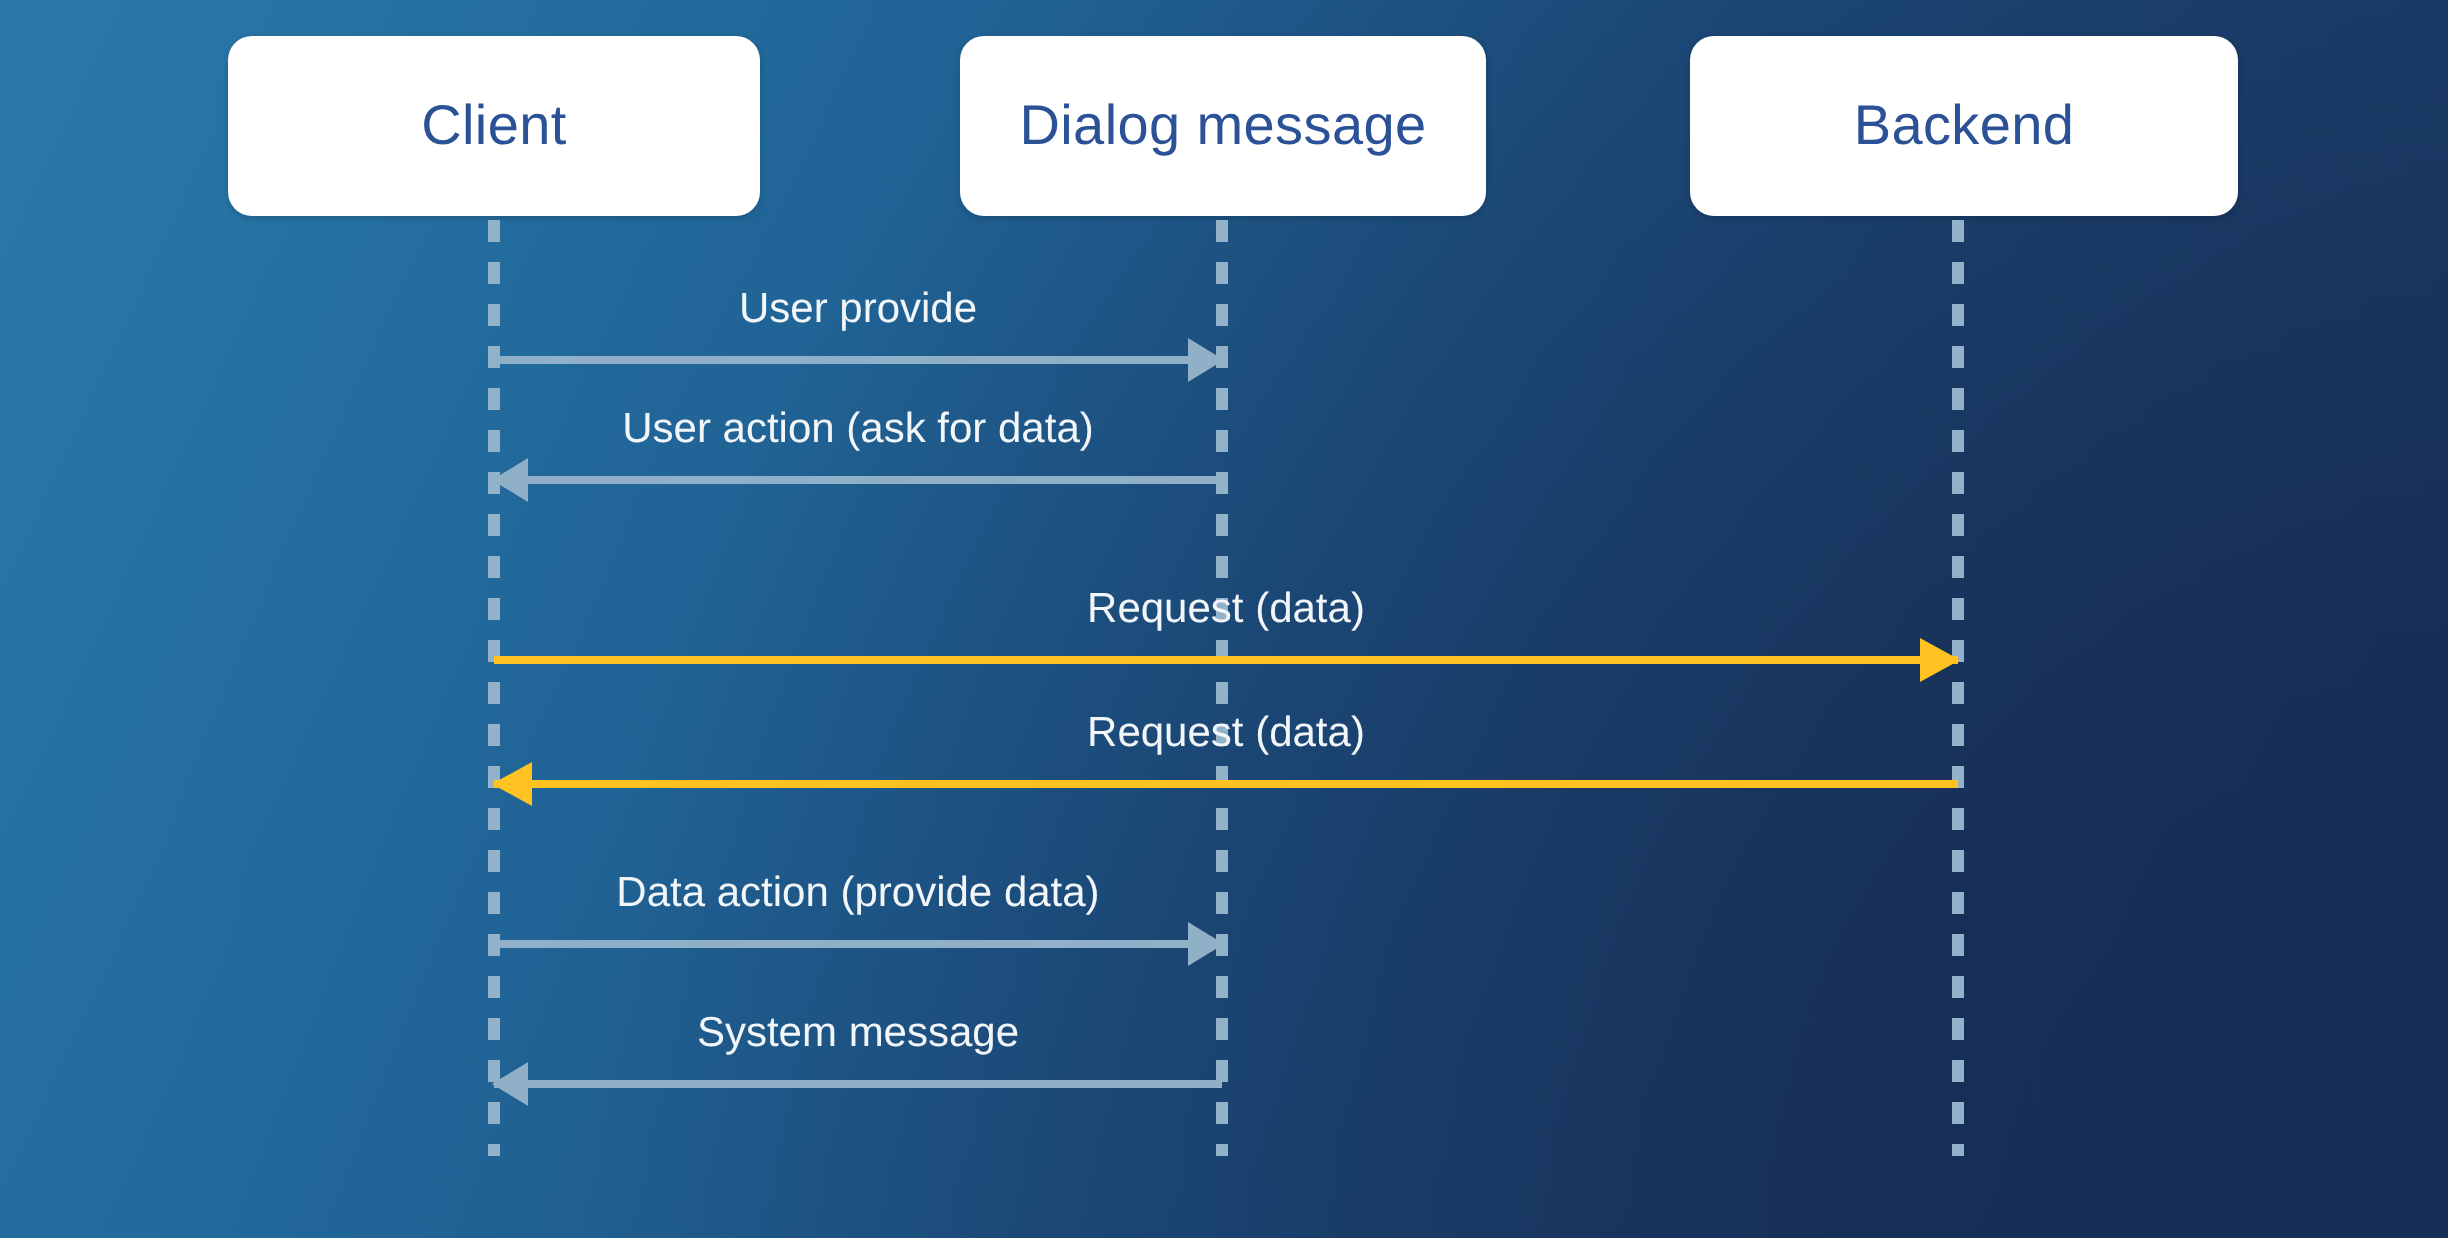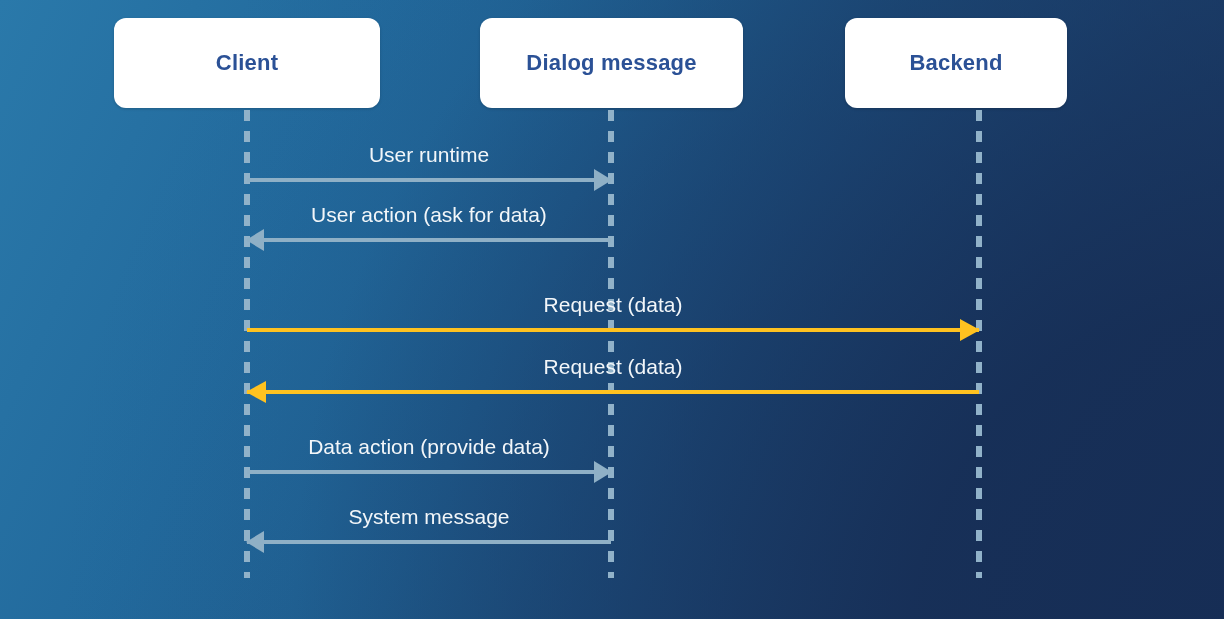--- a/index.html
+++ b/index.html
@@ -32,29 +32,29 @@
     height: 90px;
     background: #ffffff;
     border-radius: 12px;
     display: flex;
     align-items: center;
     justify-content: center;
     box-shadow: 0 1px 3px rgba(0,0,0,0.18);
   }
   .participant-label {
     color: #2b5196;
-    font-size: 22px;
-    font-weight: bold;
+    font-size: 28px;
+    font-weight: normal;
     letter-spacing: 0.2px;
     white-space: nowrap;
   }
 
   #box-client    { left: 114px; width: 266px; }
   #box-dialog    { left: 480px; width: 263px; }
-  #box-backend   { left: 845px; width: 222px; }
+  #box-backend   { left: 845px; width: 274px; }
 
   
   .lifeline {
     position: absolute;
     top: 110px;
     width: 6px;
     height: 468px;
     background-image: linear-gradient(
         to bottom,
         #91b2c9 0px, #91b2c9 11px,
@@ -147,21 +147,21 @@
 
   <div id="box-backend" class="participant-box">
     <span class="participant-label">Backend</span>
   </div>
 
   <div id="lifeline-client" class="lifeline"></div>
   <div id="lifeline-dialog" class="lifeline"></div>
   <div id="lifeline-backend" class="lifeline"></div>
 
   <div id="msg-user-message" class="message msg-grey dir-right span-client-dialog">
-    <span class="message-label">User runtime</span>
+    <span class="message-label">User provide</span>
     <div class="message-line"></div>
     <div class="message-head"></div>
   </div>
 
   <div id="msg-data-action-ask" class="message msg-grey dir-left span-client-dialog">
     <span class="message-label">User action (ask for data)</span>
     <div class="message-line"></div>
     <div class="message-head"></div>
   </div>
 

